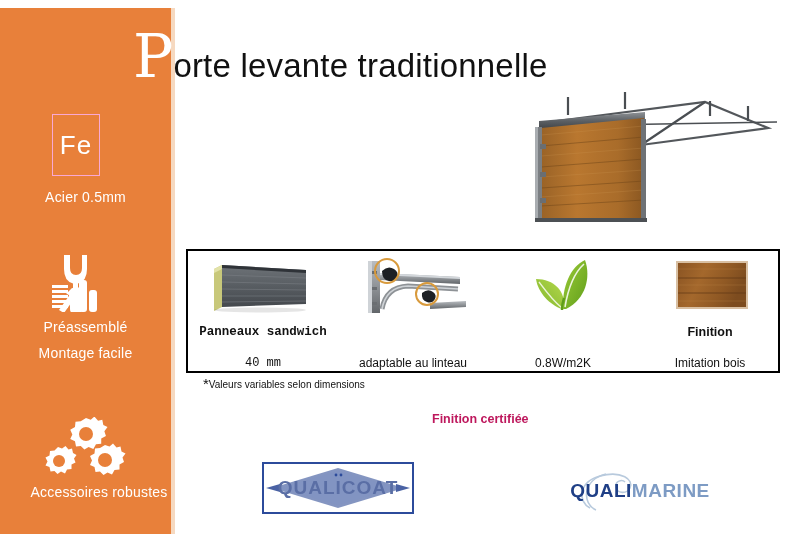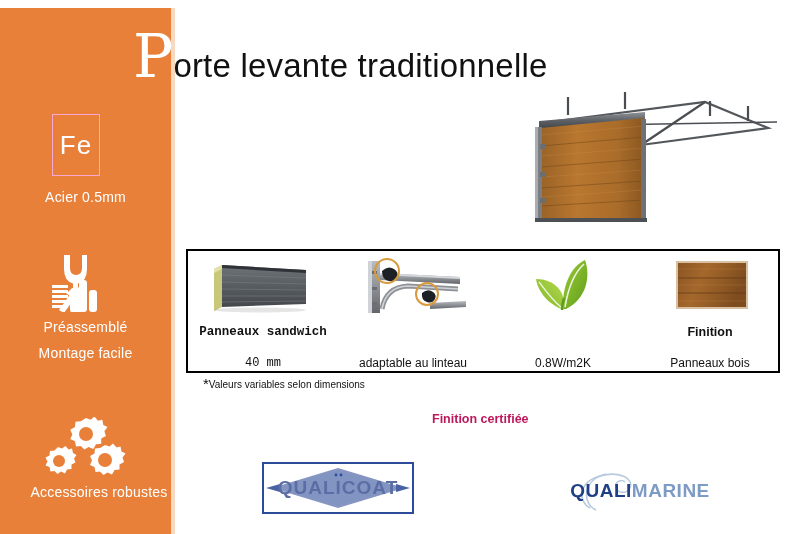--- a/index.html
+++ b/index.html
@@ -458,21 +458,21 @@
             <path d="M40 36 L108 36"></path>
           </g>
           <g stroke="#c08b4b" stroke-width="0.6" opacity="0.45">
             <path d="M40 12 L108 12"></path>
             <path d="M40 28 L108 28"></path>
             <path d="M40 44 L108 44"></path>
           </g>
         </svg>
       </div>
       <div class="feat-t1">Finition</div>
-      <div class="feat-t2">Panneaux bois</div>
+      <div class="feat-t2">Imitation bois</div>
     </div>
 
   </div>
 
   <div id="footnote"><span class="star">*</span><span>Valeurs variables selon dimensions</span></div>
 
   <div id="cert-title">Finition certifiée</div>
 
   <div id="qualimarine">
     <svg width="160" height="44" viewBox="0 0 160 44" style="position:absolute;left:0;top:0;" xmlns="http://www.w3.org/2000/svg">

